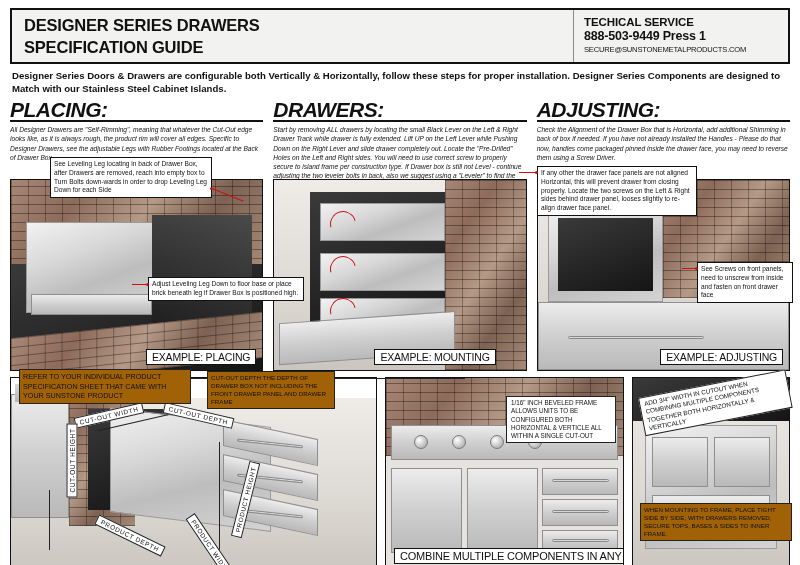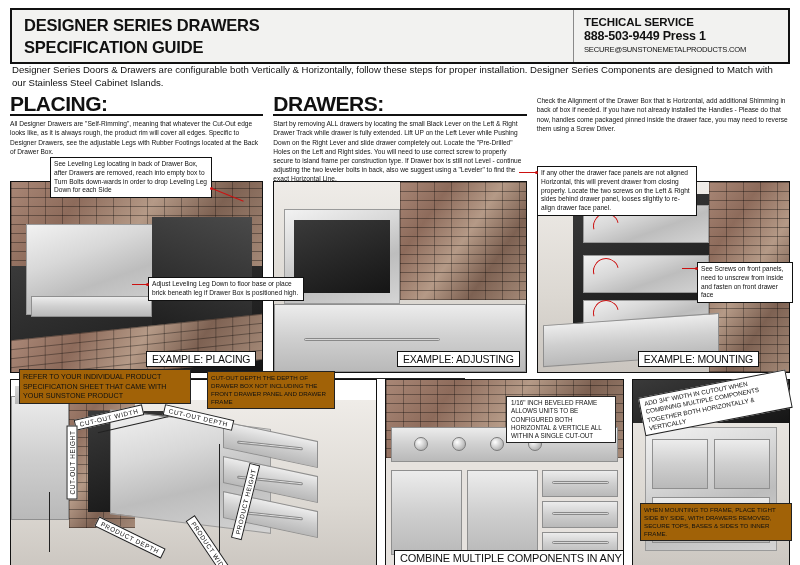--- a/index.html
+++ b/index.html
@@ -37,50 +37,50 @@
     border-left:1px solid #8a8a8a;
     padding:6px 6px 0 10px;
     text-align:left;
     color:#111;
   }
   .sup-line1 { font-weight:bold; font-size:11.5px; letter-spacing:-0.1px; }
   .sup-line2 { font-weight:bold; font-size:12.5px; letter-spacing:-0.2px; margin-top:1px;}
   .sup-line3 { font-size:7.6px; letter-spacing:-0.2px; margin-top:2px; }
 
   .intro {
-    margin-top:0;
+    margin-top:6px;
     font-size:9.6px;
-    font-weight:normal;
+    font-weight:bold;
     line-height:1.32;
     color:#111;
     padding:0 2px;
   }
 
   
-  .cols { display:flex; margin-top:4px; gap:10px; }
+  .cols { display:flex; margin-top:4px; gap:10px;font-style:italic; }
   .col { flex:1; position:relative; }
   .col-head {
     font-size:21px;
     font-weight:bold;
     letter-spacing:-0.5px;
     color:#111;
     border-bottom:2px solid #111;
     padding-bottom:0px;
     line-height:1.0;
   }
   .col-body {
     font-size:6.6px;
     line-height:1.38;
     color:#111;
     margin-top:3px;
     text-align:left;
   }
 
   
-  .photo-row { display:flex; gap:10px; margin-top:16px; height:192px; }
+  .photo-row { display:flex; gap:10px; margin-top:8px; height:192px; }
   .photo {
     flex:1; position:relative; overflow:hidden;
     border:1px solid #111;
   }
   .ph1 { background:linear-gradient(170deg,#2b2b2b 0%,#1a1a1a 40%,#111 100%); }
   .ph2 { background:#e9e6e2; }
   .ph3 { background:#ded9d4; }
 
   
   .brickwall{
@@ -241,61 +241,62 @@
       <div class="col-head">PLACING:</div>
       <div class="col-body" style="height:46px">All Designer Drawers are "Self-Rimming", meaning that whatever the Cut-Out edge looks like, as it is always rough, the product rim will cover all edges. Specific to Designer Drawers, see the adjustable Legs with Rubber Footings located at the Back of Drawer Box.</div>
     </div>
 
     <div class="col">
       <div class="col-head">DRAWERS:</div>
       <div class="col-body" style="height:46px">Start by removing ALL drawers by locating the small Black Lever on the Left &amp; Right Drawer Track while drawer is fully extended. Lift UP on the Left Lever while Pushing Down on the Right Lever and slide drawer completely out. Locate the "Pre-Drilled" Holes on the Left and Right sides. You will need to use correct screw to properly secure to island frame per construction type. If Drawer box is still not Level - continue adjusting the two leveler bolts in back, also we suggest using a "Leveler" to find the exact Horizontal Line.</div>
     </div>
 
     <div class="col">
+      <div class="col-head">ADJUSTING:</div>
       <div class="col-body" style="height:46px">Check the Alignment of the Drawer Box that is Horizontal, add additional Shimming in back of box if needed. If you have not already installed the Handles - Please do that now, handles come packaged pinned inside the drawer face, you may need to reverse them using a Screw Driver.</div>
     </div>
   </div>
 
   <div class="photo-row">
 
     <div class="photo ph1">
       <div class="brickwall" style="left:0;top:0;width:100%;height:46%;"></div>
       <div class="darkbox" style="left:0;top:44%;width:100%;height:56%;"></div>
       <div class="metalbox" style="left:6%;top:22%;width:52%;height:48%;"></div>
       <div class="steelpanel" style="left:8%;top:60%;width:48%;height:11%;"></div>
       <div style="position:absolute;left:56%;top:18%;width:40%;height:62%;background:linear-gradient(200deg,#4a4a4a,#1d1d1d);"></div>
       <div class="brickwall" style="left:0;top:76%;width:100%;height:24%;transform:skewY(-6deg);"></div>
 
       <div class="example-cap" style="right:6px;">EXAMPLE: PLACING</div>
-    </div>
-
-    <div class="photo ph3">
-      <div class="stucco" style="left:0;top:0;width:100%;height:100%;"></div>
-      <div class="metalbox" style="left:4%;top:14%;width:46%;height:50%;"></div>
-      <div class="darkbox" style="left:8%;top:20%;width:38%;height:38%;"></div>
-      <div class="brickwall" style="left:50%;top:0;width:50%;height:62%;"></div>
-      <div class="steelpanel" style="left:0;top:64%;width:100%;height:36%;"></div>
-      <div class="handle" style="left:12%;top:82%;width:54%;"></div>
-
-      <div class="example-cap" style="right:6px;">EXAMPLE: ADJUSTING</div>
     </div>
 
     <div class="photo ph2">
       <div class="stucco" style="left:0;top:0;width:100%;height:100%;"></div>
       <div class="darkbox" style="left:14%;top:6%;width:58%;height:74%;"></div>
       <div class="metalbox" style="left:18%;top:12%;width:50%;height:20%;"></div>
       <div class="metalbox" style="left:18%;top:38%;width:50%;height:20%;"></div>
       <div class="metalbox" style="left:18%;top:62%;width:50%;height:18%;"></div>
       <div class="redcurve" style="left:22%;top:16%;width:26px;height:26px;border-color:#cc1111 transparent transparent #cc1111;transform:rotate(30deg);"></div>
       <div class="redcurve" style="left:22%;top:40%;width:26px;height:26px;border-color:#cc1111 transparent transparent #cc1111;transform:rotate(30deg);"></div>
       <div class="redcurve" style="left:22%;top:62%;width:26px;height:26px;border-color:#cc1111 transparent transparent #cc1111;transform:rotate(30deg);"></div>
       <div class="brickwall" style="left:68%;top:0;width:32%;height:100%;"></div>
       <div class="steelpanel" style="left:2%;top:72%;width:70%;height:22%;transform:skewY(-4deg)"></div>
 
       <div class="example-cap" style="right:30px;">EXAMPLE: MOUNTING</div>
+    </div>
+
+    <div class="photo ph3">
+      <div class="stucco" style="left:0;top:0;width:100%;height:100%;"></div>
+      <div class="metalbox" style="left:4%;top:14%;width:46%;height:50%;"></div>
+      <div class="darkbox" style="left:8%;top:20%;width:38%;height:38%;"></div>
+      <div class="brickwall" style="left:50%;top:0;width:50%;height:62%;"></div>
+      <div class="steelpanel" style="left:0;top:64%;width:100%;height:36%;"></div>
+      <div class="handle" style="left:12%;top:82%;width:54%;"></div>
+
+      <div class="example-cap" style="right:6px;">EXAMPLE: ADJUSTING</div>
     </div>
   </div>
 
   <div class="callout" style="left:50px;top:157px;width:162px;">See Leveling Leg locating in back of Drawer Box, after Drawers are removed, reach into empty box to Turn Bolts down-wards in order to drop Leveling Leg Down for each Side</div>
   <div class="leader" style="left:212px;top:188px;width:34px;transform:rotate(22deg);transform-origin:left center;"></div>
   <div class="leader-dot" style="left:210px;top:187px;"></div>
 
   <div class="callout" style="left:148px;top:277px;width:156px;">Adjust Leveling Leg Down to floor base or place brick beneath leg if Drawer Box is positioned high.</div>
   <div class="leader" style="left:132px;top:284px;width:18px;"></div>
   <div class="leader-dot" style="left:146px;top:283px;"></div>

